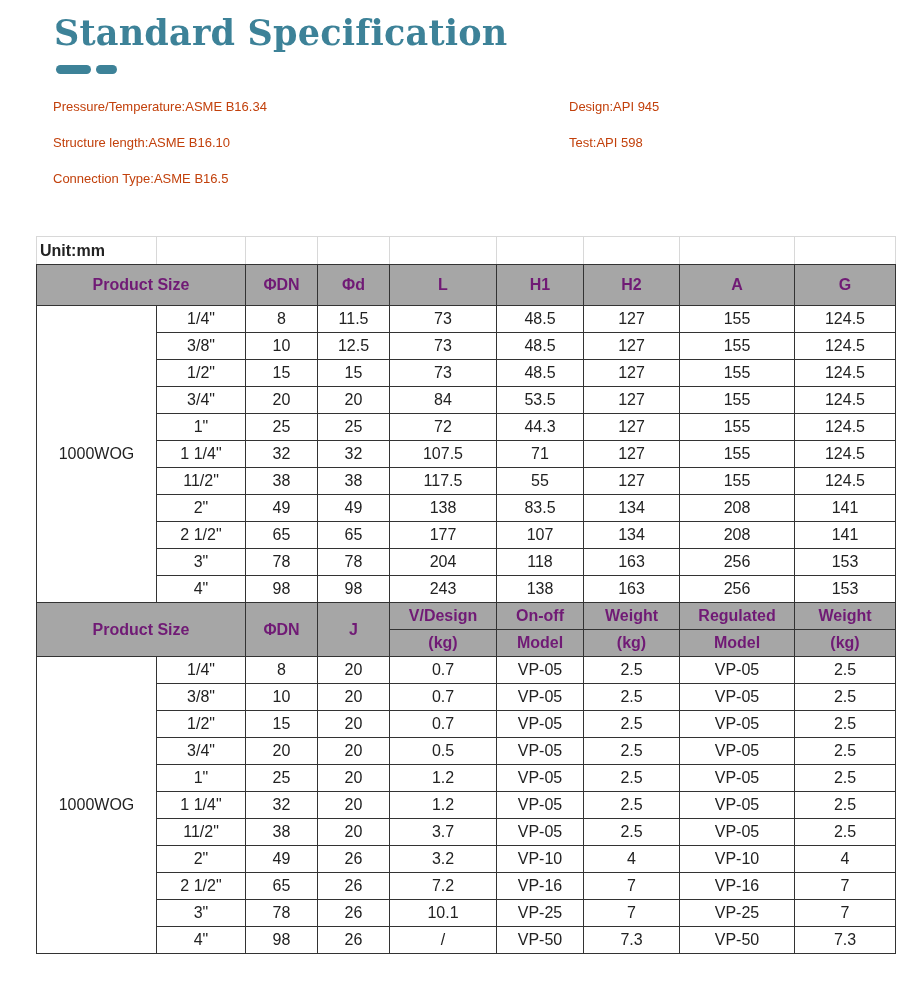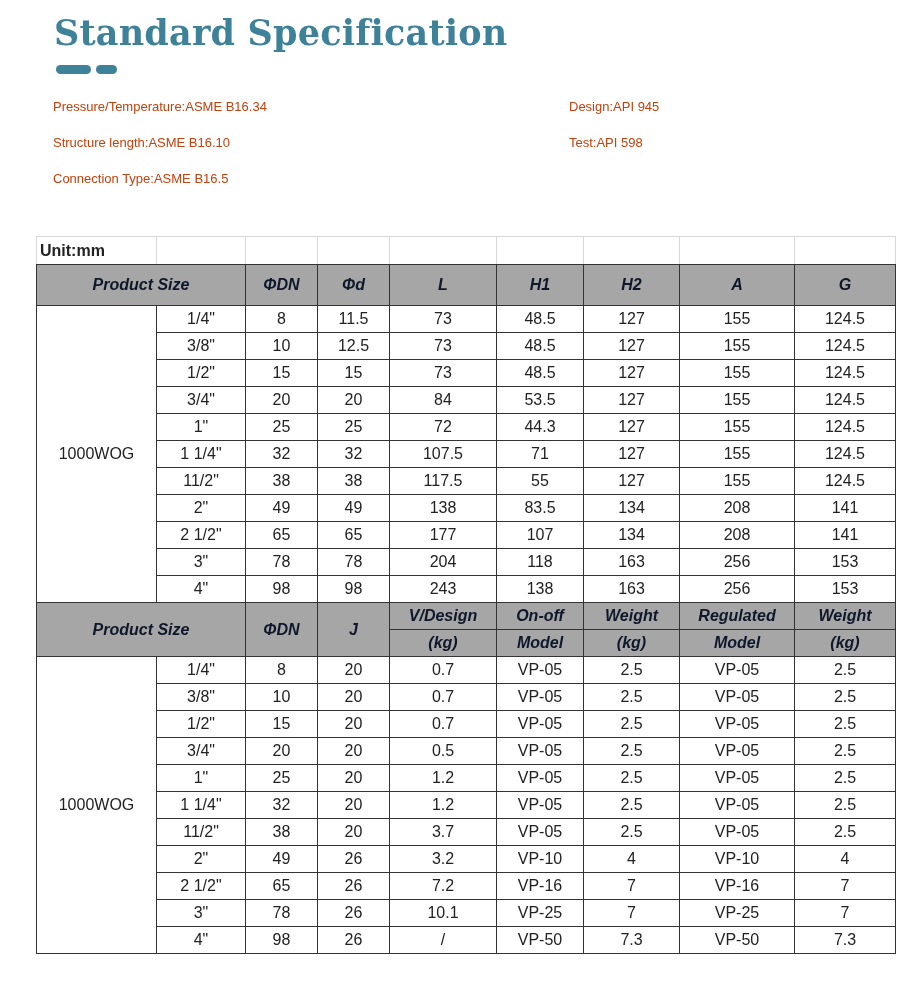--- a/index.html
+++ b/index.html
@@ -6,21 +6,21 @@
   body { width: 900px; height: 1008px; position: relative; overflow: hidden; font-family: "Liberation Sans", "DejaVu Sans", sans-serif; color: #222; }
   .title { position: absolute; left: 54px; top: 12px; font-family: "DejaVu Serif", "Liberation Serif", serif; font-weight: bold; font-size: 35px; color: #3d8298; letter-spacing: 0.2px; }
   .dash { position: absolute; top: 65px; height: 9px; border-radius: 5px; background: #3d8298; }
   .dash.d1 { left: 56px; width: 35px; }
   .dash.d2 { left: 96px; width: 21px; }
   .spec { position: absolute; font-size: 13px; color: #c2410c; }
   table.spec-table { position: absolute; left: 20px; top: 236px; border-collapse: collapse; table-layout: fixed; font-size: 16px; margin-left: 16px; }
   table.spec-table td { border: 1.5px solid #333; text-align: center; padding: 0; height: 26px; line-height: 26px; white-space: nowrap; overflow: hidden; }
   table.spec-table tr.unit-row td { border: 1px solid #d8d8d8; height: 27px; border-bottom: 1.5px solid #333; }
   table.spec-table tr.unit-row td.unit { text-align: left; font-weight: bold; padding-left: 3px; }
-  td.hdr { background: #a6a6a6; font-weight: bold; color: #0f172a; font-style: italic; }
+  td.hdr { background: #a6a6a6; font-weight: bold; color: #701a75; }
   tr.hdr1 td.hdr { height: 40px; line-height: 40px; }
   tr.hdr2 td.hdr { height: 26px; line-height: 26px; }
   td.group { vertical-align: middle; }
 </style>
 </head>
 <body>
 
 <div class="title">Standard Specification</div>
 <div class="dash d1"></div>
 <div class="dash d2"></div>

